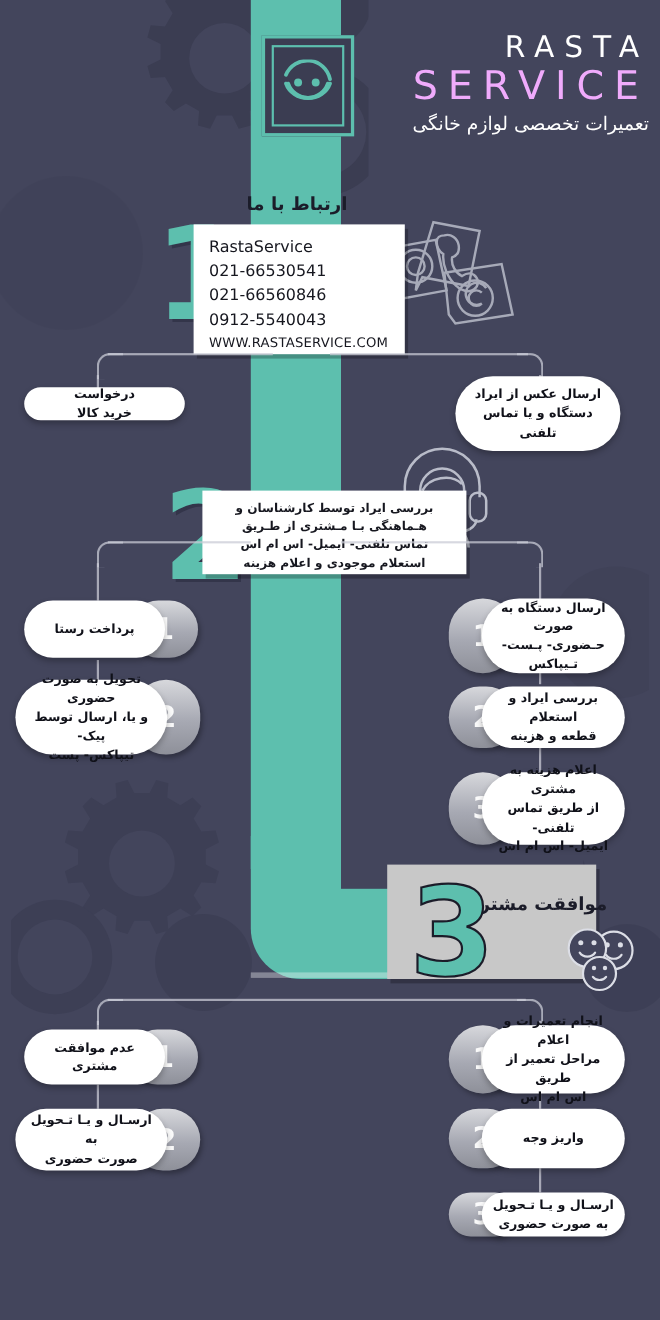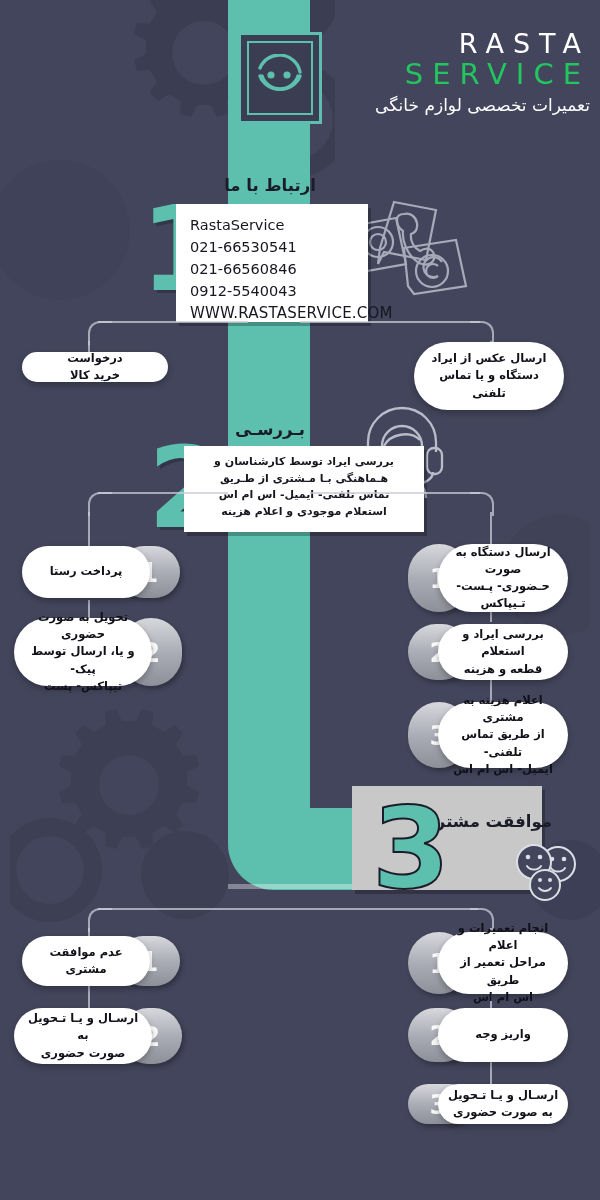--- a/index.html
+++ b/index.html
@@ -35,21 +35,21 @@
 
   
   #logo-block{position:absolute;left:238px;top:30px;width:352px;height:110px;}
   #logo-mark{position:absolute;left:0;top:2px;width:84px;height:92px;
       border:3px solid #5dbfae;box-sizing:border-box;background:#3b3d52;
       display:flex;align-items:center;justify-content:center;}
   #logo-inner{width:66px;height:74px;border:2px solid #5dbfae;box-sizing:border-box;
       display:flex;align-items:center;justify-content:center;}
   .logo-text{position:absolute;left:100px;top:0;width:252px;text-align:right;}
   #logo-rasta{color:#ffffff;font-size:27px;letter-spacing:9px;line-height:1.05;font-weight:400;}
-  #logo-service{color:#22c55e;font-size:29px;letter-spacing:9px;line-height:1.15;font-weight:400;}
+  #logo-service{color:#f0abfc;font-size:36px;letter-spacing:9px;line-height:1.15;font-weight:400;}
   #logo-fa-sub{color:#ffffff;font-size:17px;line-height:1.6;direction:rtl;}
   #logo-fa-name{color:#5dbfae;font-size:20px;line-height:1.4;direction:rtl;letter-spacing:1px;}
 
   
   .sec-title{position:absolute;color:#1b1c29;direction:rtl;font-weight:bold;text-align:center;}
   #sec1-title{left:180px;top:176px;width:180px;font-size:16.5px;letter-spacing:1px;}
   #sec2-title{left:180px;top:420px;width:180px;font-size:16.5px;letter-spacing:3px;}
   #sec3-title{left:352px;top:812px;width:200px;font-size:16.5px;text-align:right;letter-spacing:.5px;}
 
   
@@ -60,23 +60,23 @@
   #bignum2{left:148px;top:432px;font-size:112px;color:#5dbfae;
       text-shadow:3px 3px 0 #33354a;}
   #bignum3{left:372px;top:792px;font-size:112px;color:#5dbfae;
       -webkit-text-stroke:2px #1b1c29;}
 
   
   .panel{position:absolute;background:#ffffff;box-shadow:3px 4px 0 rgba(0,0,0,.25);}
   #panel1{left:176px;top:204px;width:192px;height:118px;}
   #panel1 .lines{padding:10px 0 0 0;text-align:left;padding-left:14px;}
   #panel1 .l{color:#16171f;font-size:14.5px;line-height:1.52;font-weight:500;}
-  #panel1 .l.small{font-size:15px;letter-spacing:.2px;}
-
-  #panel2{left:184px;top:446px;width:240px;height:86px;}
+  #panel1 .l.small{font-size:12px;letter-spacing:.2px;}
+
+  #panel2{left:184px;top:446px;width:240px;height:76px;}
   #panel2 .t{direction:rtl;text-align:center;color:#16171f;font-size:11px;
       line-height:1.5;padding:8px 8px 0 8px;font-weight:bold;}
 
   #panel3{left:352px;top:786px;width:190px;height:104px;background:#c8c8c8;}
 
   
   .pill{position:absolute;display:flex;align-items:center;}
   .pill .badge{position:absolute;top:0;height:100%;width:62px;border-radius:34px;
       background:linear-gradient(180deg,#d7d8dc 0%,#a7a9b3 55%,#8e9099 100%);
       box-shadow:2px 3px 5px rgba(0,0,0,.3);
@@ -199,21 +199,20 @@
     <div class="body">
         <p>درخواست<br>خرید کالا</p>
       </div>
   </div>
   <div class="pill plain" style="left:414px;top:342px;width:150px;height:68px;">
     <div class="body">
         <p>ارسال عکس از ایراد<br>دستگاه و یا تماس<br>تلفنی</p>
       </div>
   </div>
 
-  <div class="sec-title" id="sec2-title">بـررسـی</div>
   <div class="bignum" id="bignum2">2</div>
 
   <svg class="deco" style="left:356px;top:404px;" width="92" height="94" viewBox="0 0 92 94">
     <g fill="none" stroke="#b9bcc9" stroke-width="2.3">
       <path d="M12 48 V38 a34 34 0 0 1 68 0 V48"></path>
       <rect x="6" y="44" width="15" height="26" rx="7"></rect>
       <rect x="71" y="44" width="15" height="26" rx="7"></rect>
       <path d="M26 58 V42 a20 20 0 0 1 40 0 V58 a20 20 0 0 1 -40 0z"></path>
       <path d="M28 42 c6 -12 26 -16 36 -6"></path>
       <path d="M77 68 c0 8 -10 12 -18 12"></path>

